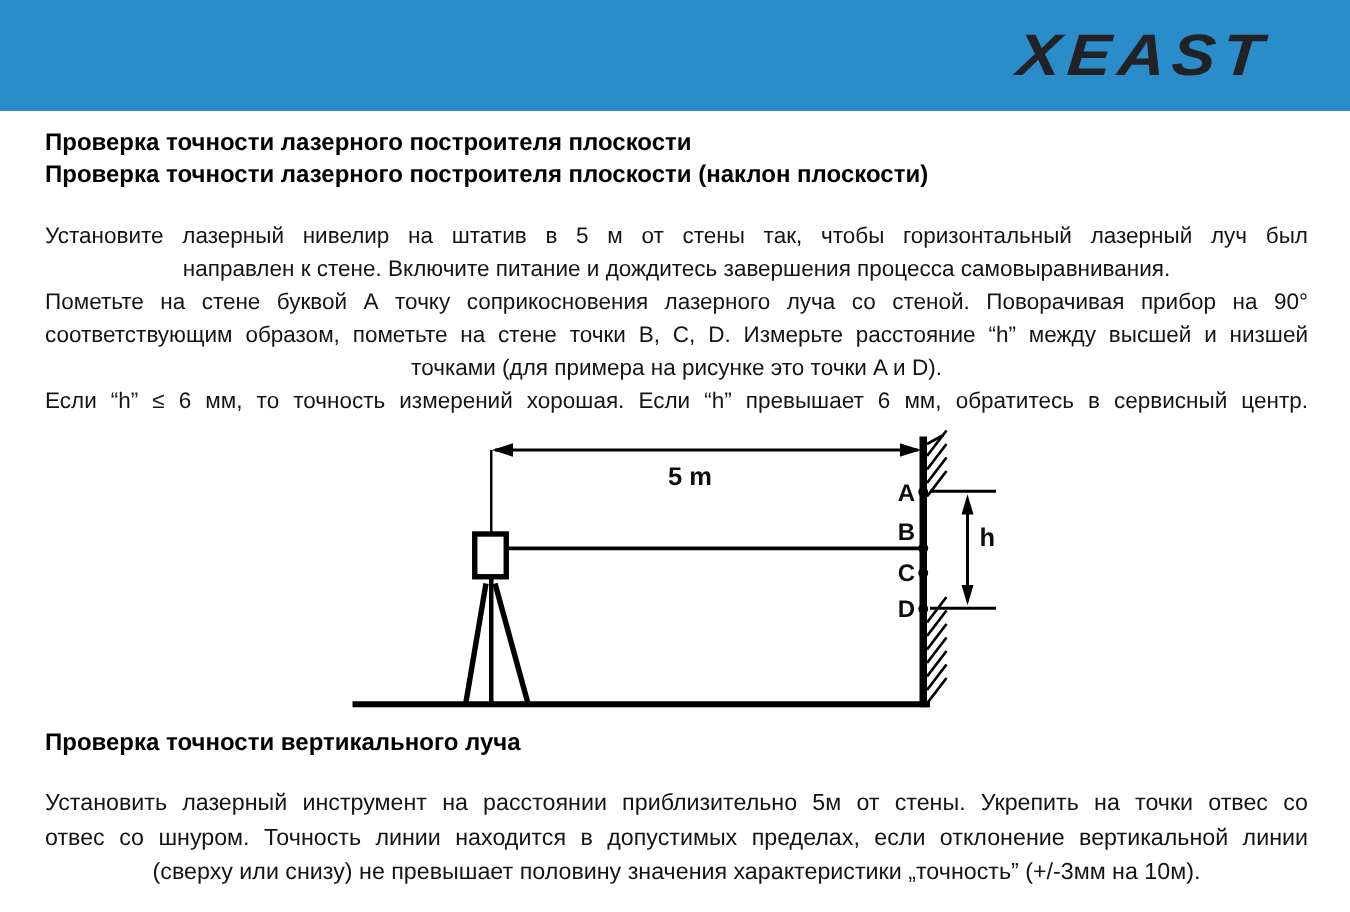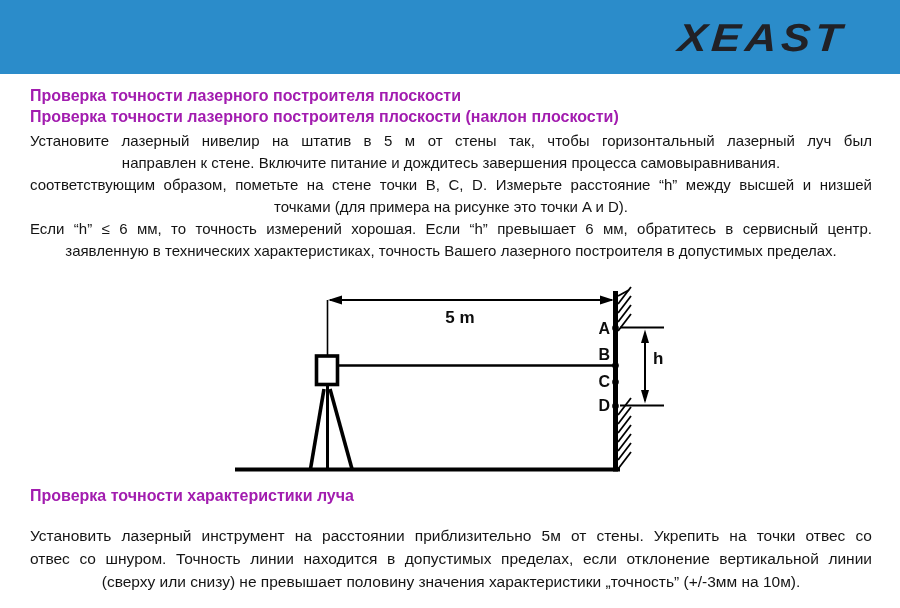--- a/index.html
+++ b/index.html
@@ -42,25 +42,25 @@
   }
   .content-bottom {
     position: absolute;
     left: 30px; right: 28px;
     top: 486px;
   }
   .doc-heading {
     font-size: 16px;
     font-weight: bold;
     line-height: 20px;
-    color: #a21caf;
+    color: #000000;
     white-space: nowrap;
   }
   .heading-sub { margin-top: 1px; }
-  .para { margin-top: 3px; font-size: 15px; line-height: 22px; color: #141414; }
+  .para { margin-top: 20px; font-size: 15px; line-height: 22px; color: #141414; }
   .para-bottom { margin-top: 18px; font-size: 15.5px; line-height: 23px; }
   .pline { text-align: center; }
   .pline.fill { text-align: justify; text-align-last: justify; }
 
   
   .diagram-svg {
     position: absolute;
     left: 0; top: 285px;
     width: 900px; height: 195px;
   }
@@ -78,24 +78,24 @@
   <div class="header">
     <div class="logo">XEAST</div>
   </div>
 
   <div class="content-top">
     <div class="doc-heading">Проверка точности лазерного построителя плоскости</div>
     <div class="doc-heading heading-sub">Проверка точности лазерного построителя плоскости (наклон плоскости)</div>
     <div class="para">
         <div class="pline fill">Установите лазерный нивелир на штатив в 5 м от стены так, чтобы горизонтальный лазерный луч был</div>
         <div class="pline">направлен к стене. Включите питание и дождитесь завершения процесса самовыравнивания.</div>
+        <div class="pline fill">Пометьте на стене буквой А точку соприкосновения лазерного луча со стеной. Поворачивая прибор на 90°</div>
         <div class="pline fill">соответствующим образом, пометьте на стене точки B, C, D. Измерьте расстояние “h” между высшей и низшей</div>
         <div class="pline">точками (для примера на рисунке это точки A и D).</div>
         <div class="pline fill">Если “h” ≤ 6 мм, то точность измерений хорошая. Если “h” превышает 6 мм, обратитесь в сервисный центр.</div>
-        <div class="pline">заявленную в технических характеристиках, точность Вашего лазерного построителя в допустимых пределах.</div>
       </div>
   </div>
 
   <svg class="diagram-svg" viewBox="0 285 900 195">
 
     <line x1="235" y1="469.5" x2="620" y2="469.5" stroke="#000" stroke-width="4"></line>
 
     <line x1="615.5" y1="291" x2="615.5" y2="471.5" stroke="#000" stroke-width="5"></line>
 
     <g stroke="#000" stroke-width="1.8">
@@ -145,21 +145,21 @@
       <line x1="620" y1="327.5" x2="664" y2="327.5" stroke="#000" stroke-width="2"></line>
       <line x1="620" y1="405.5" x2="664" y2="405.5" stroke="#000" stroke-width="2"></line>
       <line x1="645" y1="333" x2="645" y2="401" stroke="#000" stroke-width="2"></line>
       <polygon points="645,329.5 641,343 649,343" fill="#000"></polygon>
       <polygon points="645,403.5 641,390 649,390" fill="#000"></polygon>
       <text x="653" y="364" font-size="17">h</text>
     </g>
   </svg>
 
   <div class="content-bottom">
-    <div class="doc-heading">Проверка точности характеристики луча</div>
+    <div class="doc-heading">Проверка точности вертикального луча</div>
     <div class="para para-bottom">
         <div class="pline fill">Установить лазерный инструмент на расстоянии приблизительно 5м от стены. Укрепить на точки отвес со</div>
         <div class="pline fill">отвес со шнуром. Точность линии находится в допустимых пределах, если отклонение вертикальной линии</div>
         <div class="pline">(сверху или снизу) не превышает половину значения характеристики „точность” (+/-3мм на 10м).</div>
       </div>
   </div>
 
 </div>
 
 </body></html>

